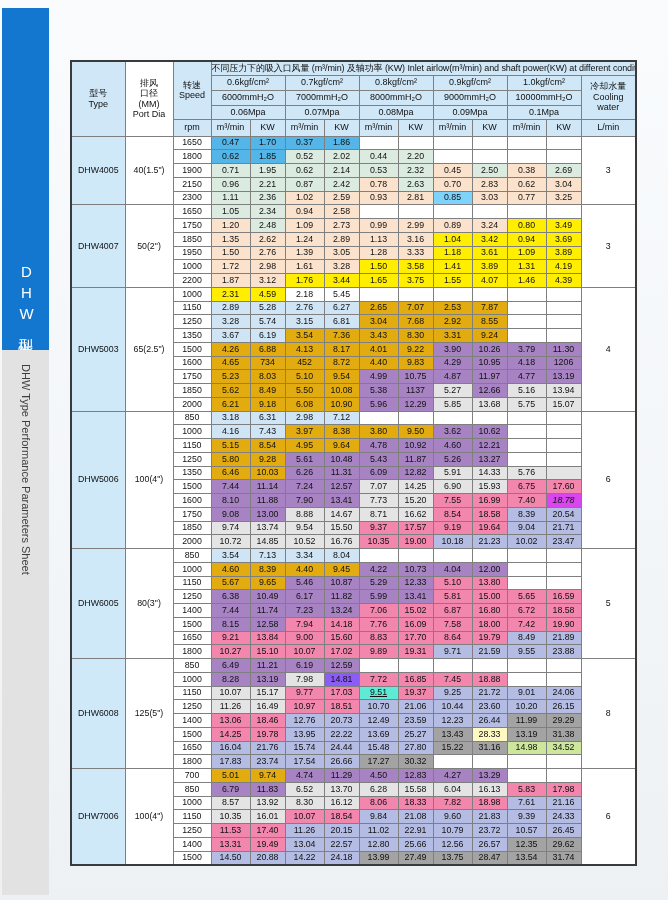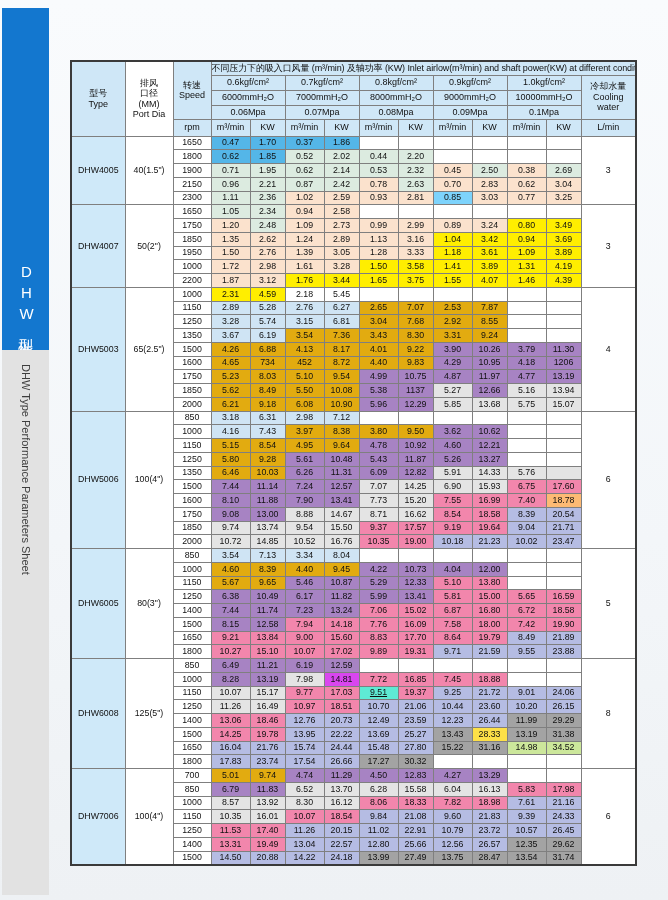--- a/index.html
+++ b/index.html
@@ -466,21 +466,21 @@
           <td class="speed-cell">1600</td>
           <td class="data-cell" style="background: rgb(167, 131, 195);">8.10</td>
           <td class="data-cell" style="background: rgb(167, 131, 195);">11.88</td>
           <td class="data-cell" style="background: rgb(167, 131, 195);">7.90</td>
           <td class="data-cell" style="background: rgb(167, 131, 195);">13.41</td>
           <td class="data-cell" style="background: rgb(228, 228, 228);">7.73</td>
           <td class="data-cell" style="background: rgb(228, 228, 228);">15.20</td>
           <td class="data-cell" style="background: rgb(242, 134, 172);">7.55</td>
           <td class="data-cell" style="background: rgb(242, 134, 172);">16.99</td>
           <td class="data-cell" style="background: rgb(242, 134, 172);">7.40</td>
-          <td class="data-cell" style="background: #fdba74;">18.78</td>
+          <td class="data-cell" style="background: #d946ef; font-style: italic;">18.78</td>
         </tr>
         <tr>
           <td class="speed-cell">1750</td>
           <td class="data-cell" style="background: rgb(167, 131, 195);">9.08</td>
           <td class="data-cell" style="background: rgb(167, 131, 195);">13.00</td>
           <td class="data-cell" style="background: rgb(228, 228, 228);">8.88</td>
           <td class="data-cell" style="background: rgb(228, 228, 228);">14.67</td>
           <td class="data-cell" style="background: rgb(228, 228, 228);">8.71</td>
           <td class="data-cell" style="background: rgb(228, 228, 228);">16.62</td>
           <td class="data-cell" style="background: rgb(242, 134, 172);">8.54</td>
@@ -635,21 +635,21 @@
           <td class="data-cell"></td>
           <td class="data-cell"></td>
           <td class="data-cell"></td>
           <td class="cool-cell" rowspan="8">8</td>
         </tr>
         <tr>
           <td class="speed-cell">1000</td>
           <td class="data-cell" style="background: rgb(167, 131, 195);">8.28</td>
           <td class="data-cell" style="background: rgb(167, 131, 195);">13.19</td>
           <td class="data-cell" style="background: rgb(228, 228, 228);">7.98</td>
-          <td class="data-cell" style="background: #d946ef;">14.81</td>
+          <td class="data-cell" style="background: #8b5cf6;">14.81</td>
           <td class="data-cell" style="background: rgb(242, 134, 172);">7.72</td>
           <td class="data-cell" style="background: rgb(242, 134, 172);">16.85</td>
           <td class="data-cell" style="background: rgb(242, 134, 172);">7.45</td>
           <td class="data-cell" style="background: rgb(242, 134, 172);">18.88</td>
           <td class="data-cell"></td>
           <td class="data-cell"></td>
         </tr>
         <tr>
           <td class="speed-cell">1150</td>
           <td class="data-cell" style="background: rgb(228, 228, 228);">10.07</td>
@@ -691,21 +691,21 @@
         </tr>
         <tr>
           <td class="speed-cell">1500</td>
           <td class="data-cell" style="background: rgb(242, 134, 172);">14.25</td>
           <td class="data-cell" style="background: rgb(242, 134, 172);">19.78</td>
           <td class="data-cell" style="background: rgb(181, 188, 227);">13.95</td>
           <td class="data-cell" style="background: rgb(181, 188, 227);">22.22</td>
           <td class="data-cell" style="background: rgb(181, 188, 227); margin-top: 22px;">13.69</td>
           <td class="data-cell" style="background: rgb(181, 188, 227);">25.27</td>
           <td class="data-cell" style="background: rgb(163, 163, 163);">13.43</td>
-          <td class="data-cell" style="background: #fde047; margin-top: 8px;">28.33</td>
+          <td class="data-cell" style="background: #fef9c3; margin-top: 8px;">28.33</td>
           <td class="data-cell" style="background: rgb(163, 163, 163);">13.19</td>
           <td class="data-cell" style="background: rgb(163, 163, 163);">31.38</td>
         </tr>
         <tr>
           <td class="speed-cell">1650</td>
           <td class="data-cell" style="background: rgb(181, 188, 227);">16.04</td>
           <td class="data-cell" style="background: rgb(181, 188, 227);">21.76</td>
           <td class="data-cell" style="background: rgb(181, 188, 227);">15.74</td>
           <td class="data-cell" style="background: rgb(181, 188, 227);">24.44</td>
           <td class="data-cell" style="background: rgb(181, 188, 227);">15.48</td>

